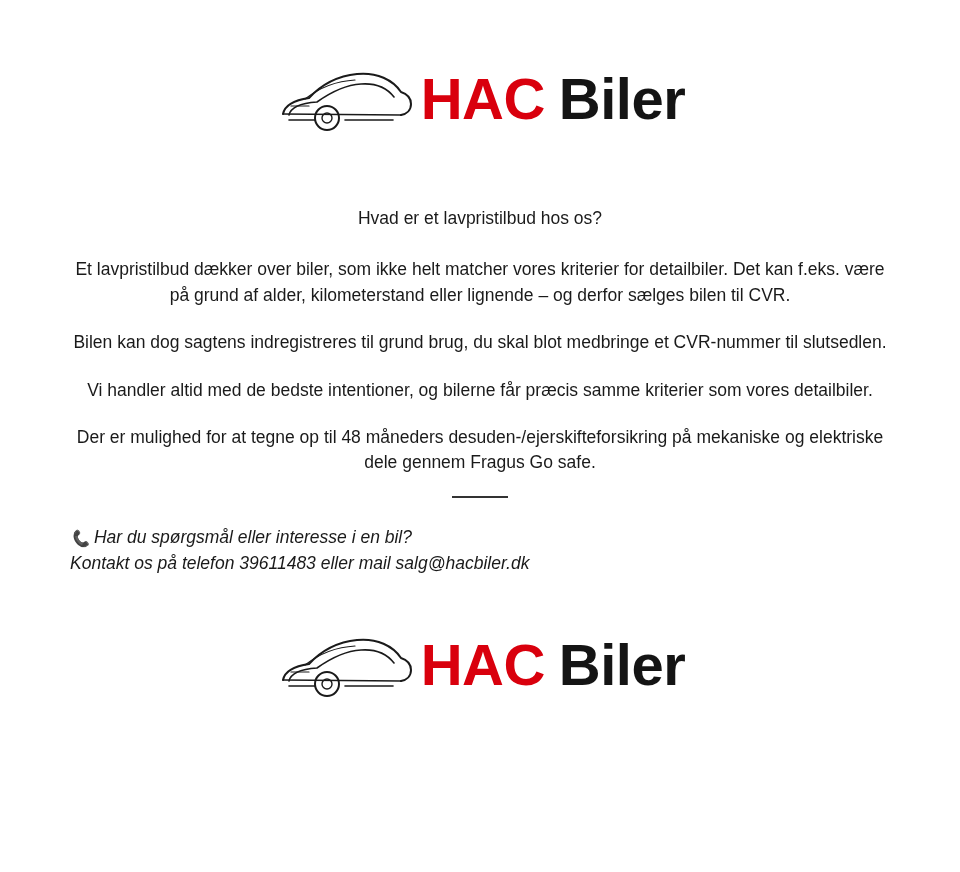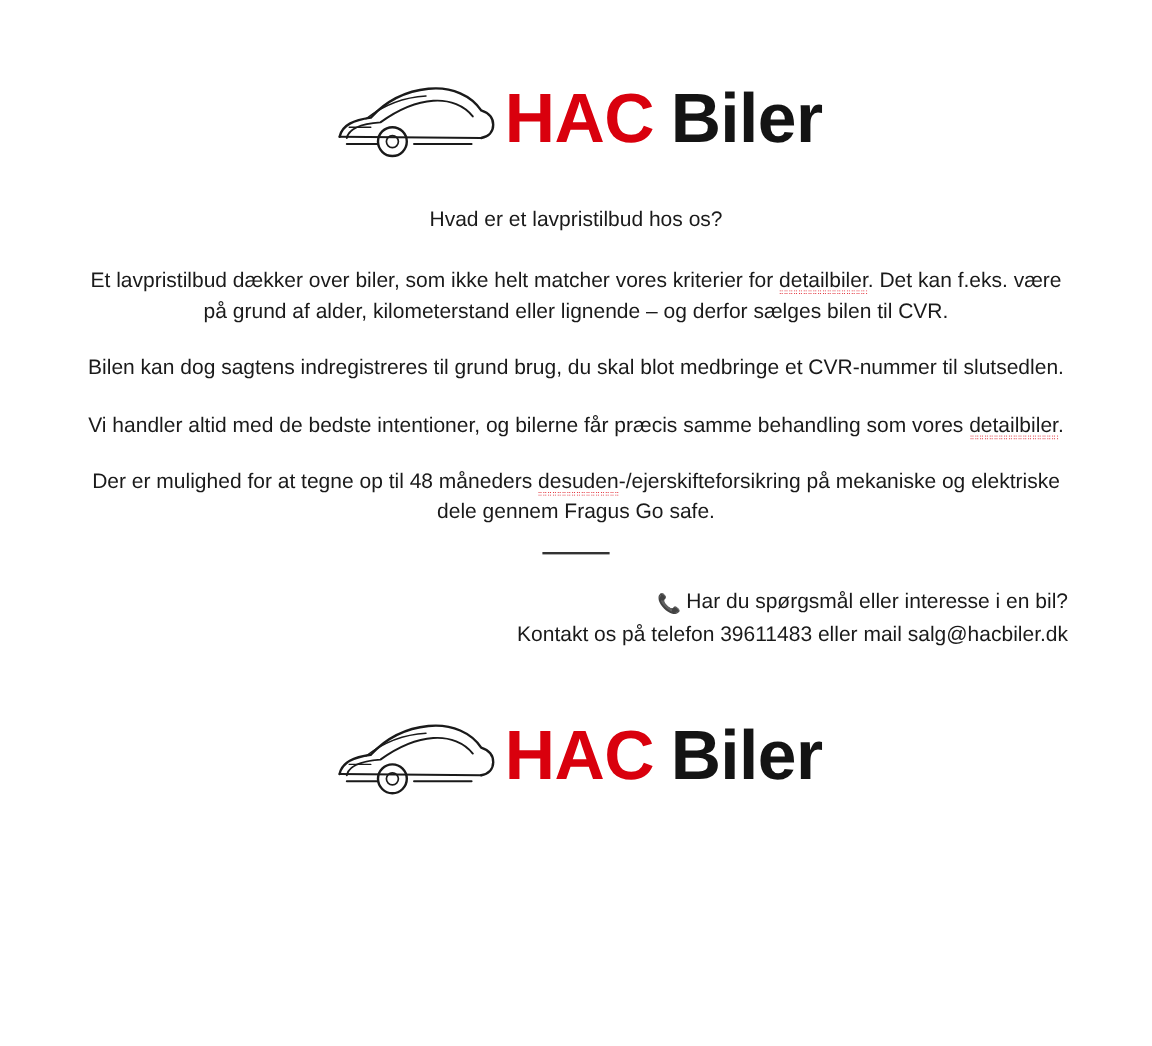--- a/index.html
+++ b/index.html
@@ -55,21 +55,21 @@
     margin-top: 34px;
     text-align: center;
   }
   .para {
     font-size: 17.5px;
     line-height: 1.45;
     margin: 0 0 22px 0;
     color: #1a1a1a;
   }
   .para.tight { margin-bottom: 20px; }
-  .lead { margin-bottom: 26px; }
+  .lead { margin-bottom: 26px; margin-top: 36px; }
 
   
   .spell {
     text-decoration: none;
     background-image:
       linear-gradient(45deg, transparent 45%, #e0202a 45%, #e0202a 55%, transparent 55%),
       linear-gradient(-45deg, transparent 45%, #e0202a 45%, #e0202a 55%, transparent 55%);
     background-size: 4px 3px;
     background-repeat: repeat-x;
     background-position: 0 100%;
@@ -80,22 +80,23 @@
   .divider {
     width: 56px;
     height: 0;
     border-top: 2px solid #333333;
     margin: 12px auto 26px auto;
   }
 
   .contact {
     font-size: 17.5px;
     line-height: 1.5;
-    text-align: right;
+    text-align: left;
     margin: 0;
+    font-style: italic;
   }
   .phone-icon {
     font-size: 16px;
     margin-right: 4px;
     display: inline-block;
     transform: translateY(1px);
   }
 </style>
 </head>
 <body>
@@ -127,21 +128,21 @@
 
     <p class="para">
       <span>Et lavpristilbud dækker over biler, som ikke helt matcher vores kriterier for </span><span class="spell">detailbiler</span><span>. Det kan f.eks. være på grund af alder, kilometerstand eller lignende – og derfor sælges bilen til CVR.</span>
     </p>
 
     <p class="para">
       <span>Bilen kan dog sagtens indregistreres til grund brug, du skal blot medbringe et CVR-nummer til slutsedlen.</span>
     </p>
 
     <p class="para">
-      <span>Vi handler altid med de bedste intentioner, og bilerne får præcis samme behandling som vores </span><span class="spell">detailbiler</span><span>.</span>
+      <span>Vi handler altid med de bedste intentioner, og bilerne får præcis samme kriterier som vores </span><span class="spell">detailbiler</span><span>.</span>
     </p>
 
 
     <p class="para tight">
       <span>Der er mulighed for at tegne op til 48 måneders </span><span class="spell">desuden</span><span>-/ejerskifteforsikring på mekaniske og elektriske dele gennem Fragus Go safe.</span>
     </p>
 
     <div class="divider"></div>
 
     <p class="contact">

